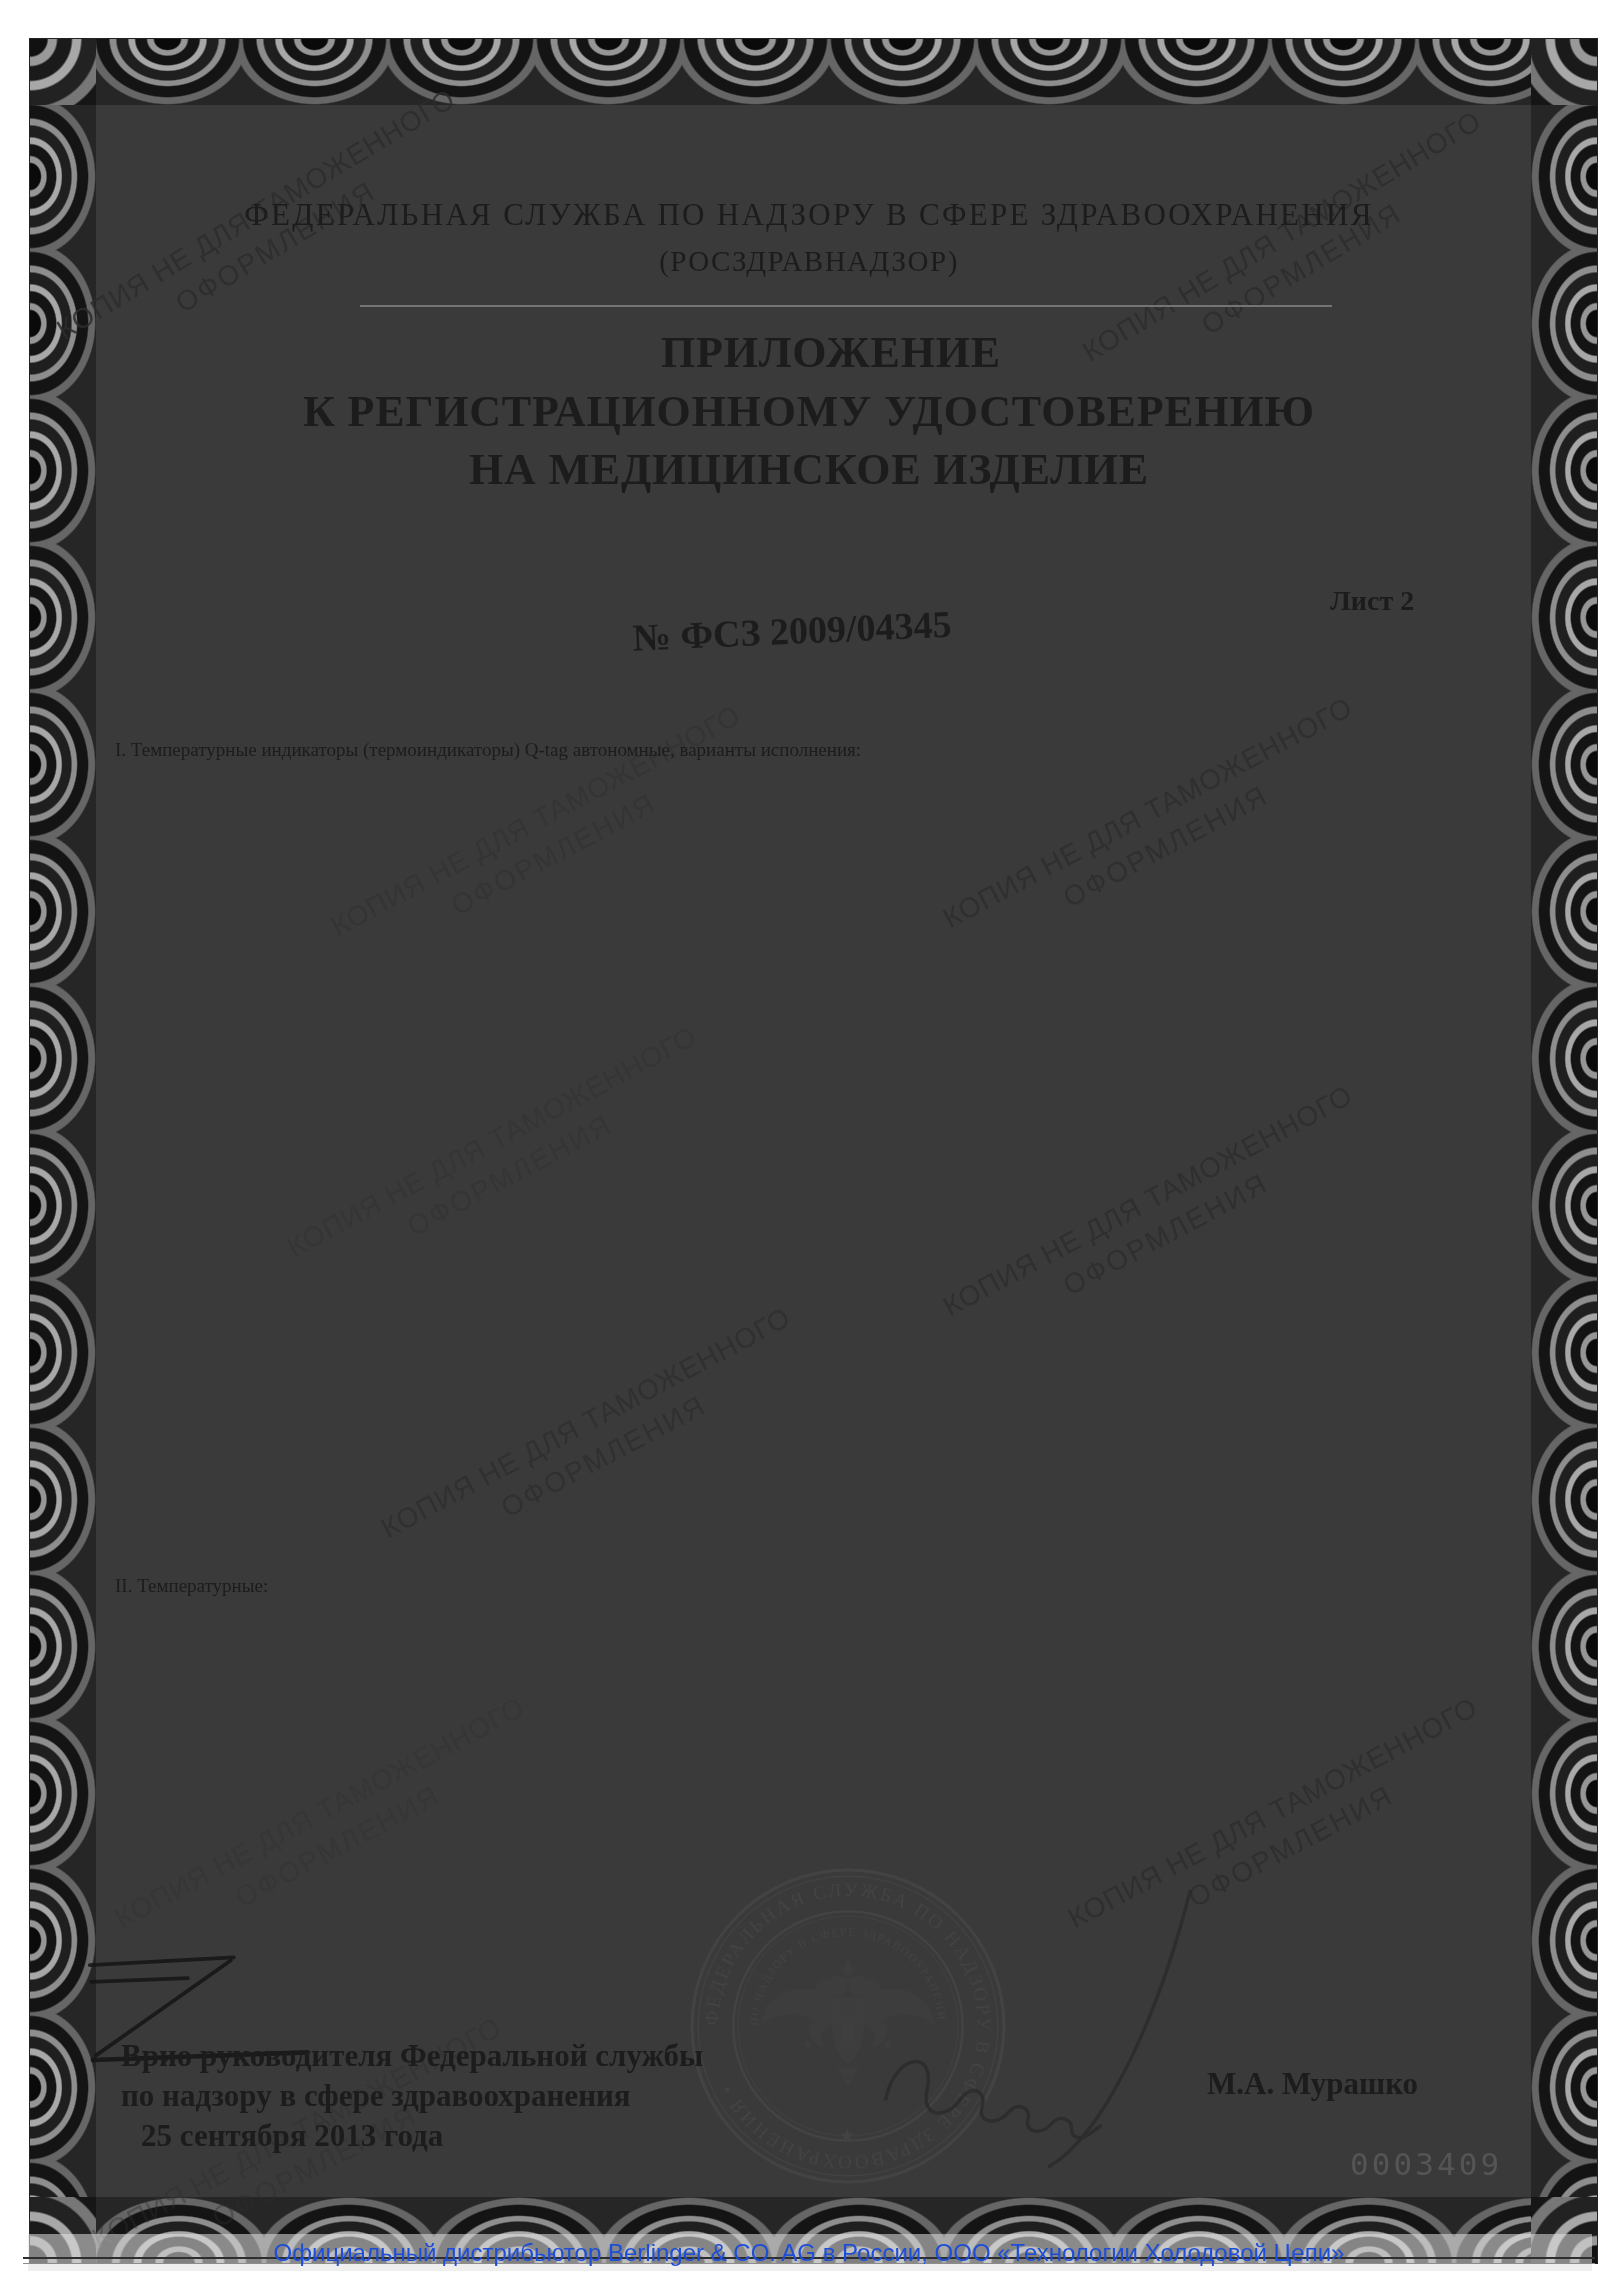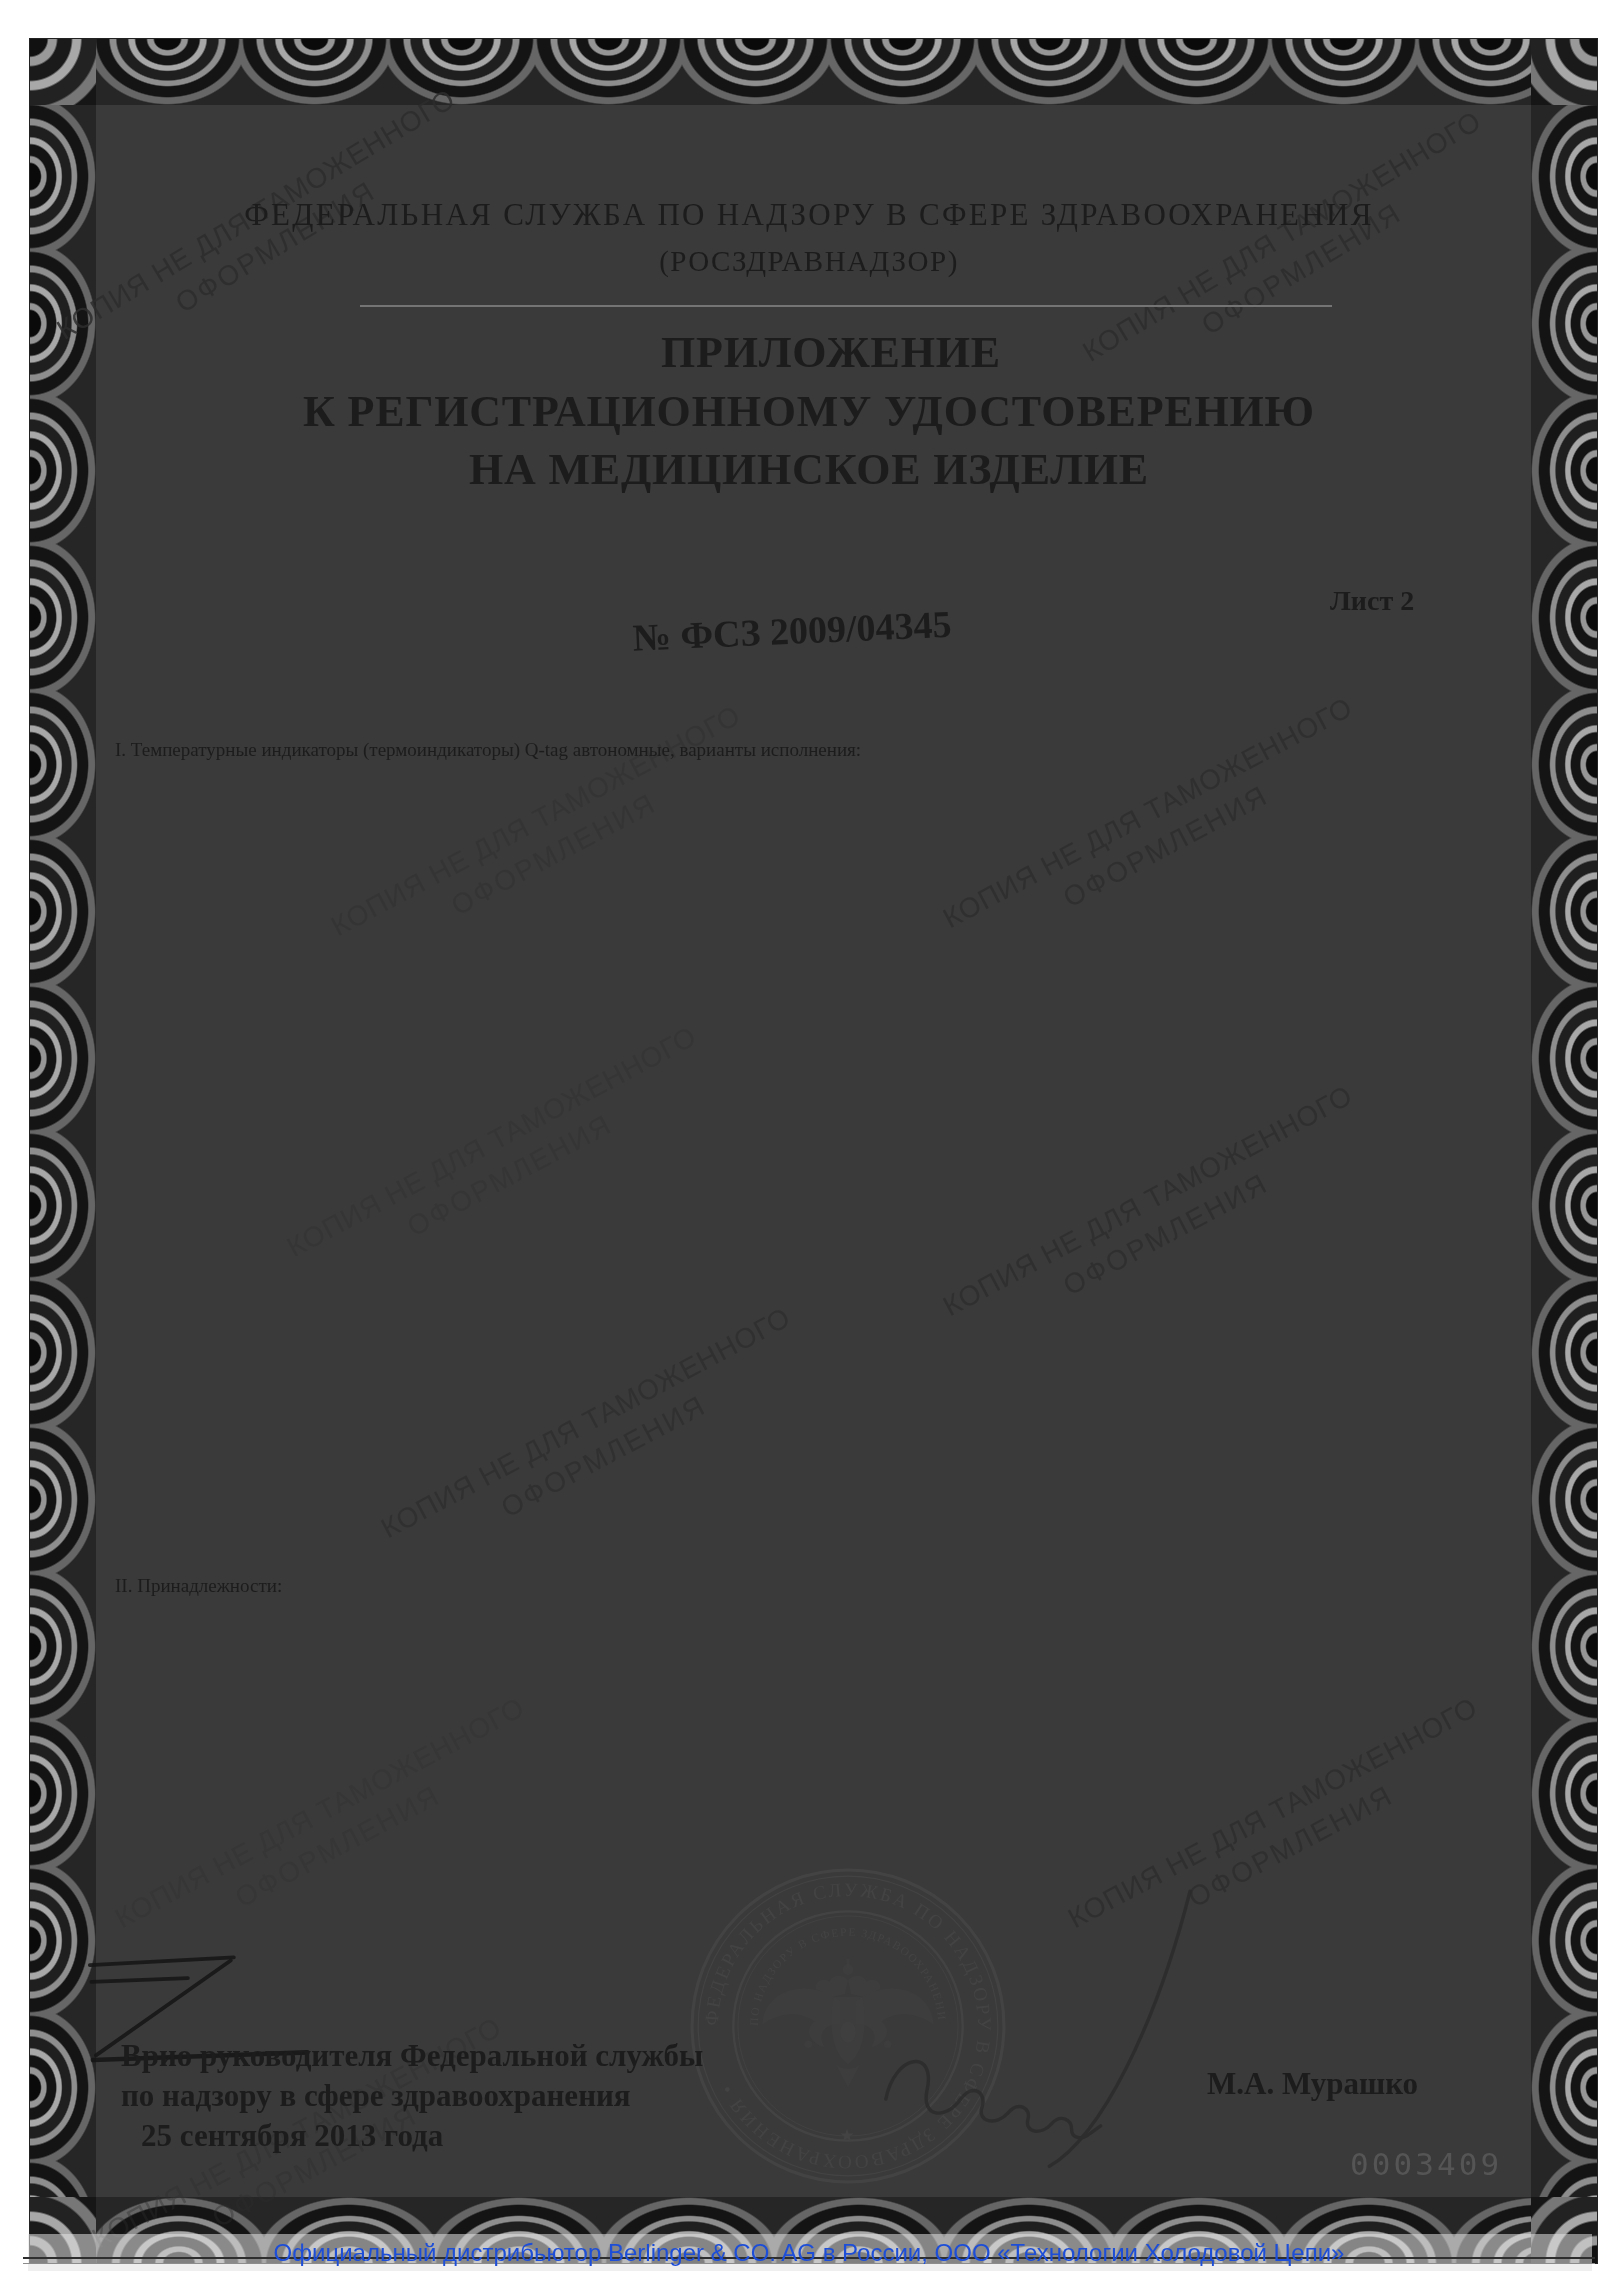--- a/index.html
+++ b/index.html
@@ -179,21 +179,21 @@
         <div class="bline"></div>
         <div class="bline"></div>
         <div class="bline"></div>
         <div class="bline"></div>
         <div class="bline"></div>
         <div class="bline"></div>
         <div class="bline"></div>
         <div class="bline"></div>
         <div class="bline"></div>
       </div>
-    <div class="bline">II. Принадлежности:</div>
+    <div class="bline">II. Температурные:</div>
     <div>
 
     <div class="bline"></div>
         <div class="bline"></div>
         <div class="bline"></div>
         <div class="bline"></div>
         <div class="bline"></div>
         <div class="bline"></div>
         <div class="bline"></div>
         <div class="bline"></div>

